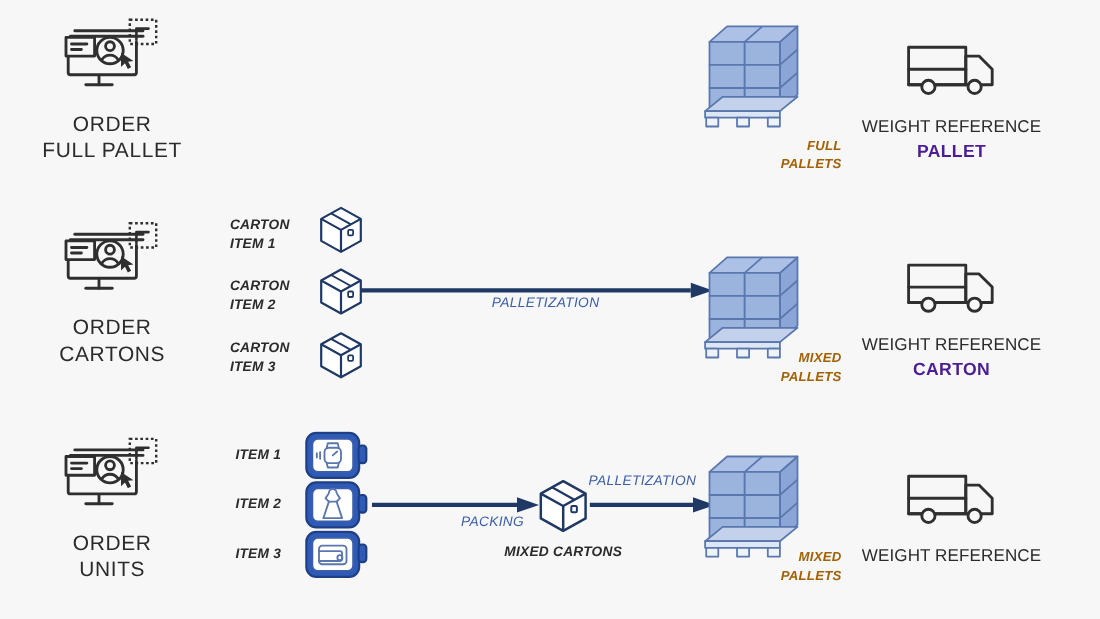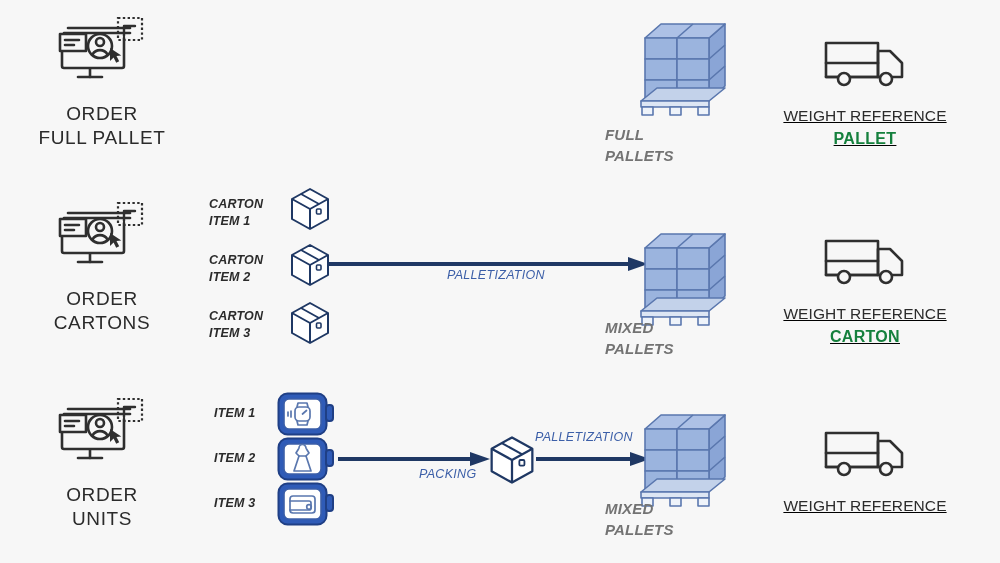--- a/index.html
+++ b/index.html
@@ -63,25 +63,25 @@
     font-weight: 400;
     color: #3c5fa8;
     letter-spacing: 0.3px;
     white-space: nowrap;
   }
 
   
   .pallet { position: absolute; }
   .pallet-caption {
     position: absolute;
-    text-align: left;
-    font-size: 15px;
+    text-align: right;
+    font-size: 12px;
     font-style: italic;
     font-weight: 700;
-    color: #737373;
+    color: #a16207;
     line-height: 1.4;
     width: 160px;
     letter-spacing: 0.2px;
   }
   .pallet-caption .l2 { display: block; }
 
   .node-caption {
     position: absolute;
     text-align: center;
     font-size: 12.5px;
@@ -90,34 +90,33 @@
     color: #2b2b2b;
     width: 200px;
     letter-spacing: 0.2px;
   }
 
   
   .wr-block {
     position: absolute;
     width: 240px;
     text-align: center;
-    text-decoration: underline;
   }
   .truck-icon { display: block; margin: 0 auto; width: 86px; height: 58px; }
   .wr-title {
     margin-top: 14px;
     font-size: 15.5px;
     color: #2b2b2b;
     letter-spacing: 0.1px;
   }
   .wr-value {
     margin-top: 5px;
     font-size: 16px;
     font-weight: 700;
-    color: #15803d;
+    color: #4c1d95;
     letter-spacing: 0.3px;
   }
 </style>
 </head>
 <body>
 
 <div id="canvas">
 
   <div class="order-block" style="left:-3px; top:12px;">
     <svg class="order-icon" viewBox="0 0 96 80">
@@ -379,20 +378,21 @@
 
   <svg class="carton-icon" style="left:487px; top:434px; width:50px; height:52px;" viewBox="0 0 44 46">
     <g fill="#ffffff" stroke="#1f3864" stroke-width="2" stroke-linejoin="round">
       <path d="M22 3 l18 10 v20 l-18 10 l-18 -10 v-20 z"></path>
       <path d="M4 13 l18 10 l18 -10" fill="none"></path>
       <path d="M22 23 v20" fill="none"></path>
       <path d="M13 8 l18 10" fill="none" stroke-width="1.8"></path>
     </g>
     <rect x="28.5" y="23" width="4.5" height="5" rx="1" fill="none" stroke="#1f3864" stroke-width="1.6"></rect>
   </svg>
+  <div class="node-caption" style="left:412px; top:494px;">MIXED CARTONS</div>
 
   <svg class="arrow" style="left:536px; top:451px; width:114px;" viewBox="0 0 114 16" preserveAspectRatio="none">
     <path d="M0 8 h94" stroke="#1f3864" stroke-width="4" fill="none"></path>
     <path d="M94 1 l20 7 l-20 7 z" fill="#1f3864"></path>
   </svg>
   <div class="flow-label" style="left:535px; top:430px;">PALLETIZATION</div>
 
   <svg class="pallet" style="left:637px; top:403px; width:96px; height:110px;" viewBox="0 0 96 110">
     <g stroke="#5a77ae" stroke-width="1.6" stroke-linejoin="round">
       <path d="M72 26 l16 -14 v62 l-16 14 z" fill="#8aa5d6"></path>

